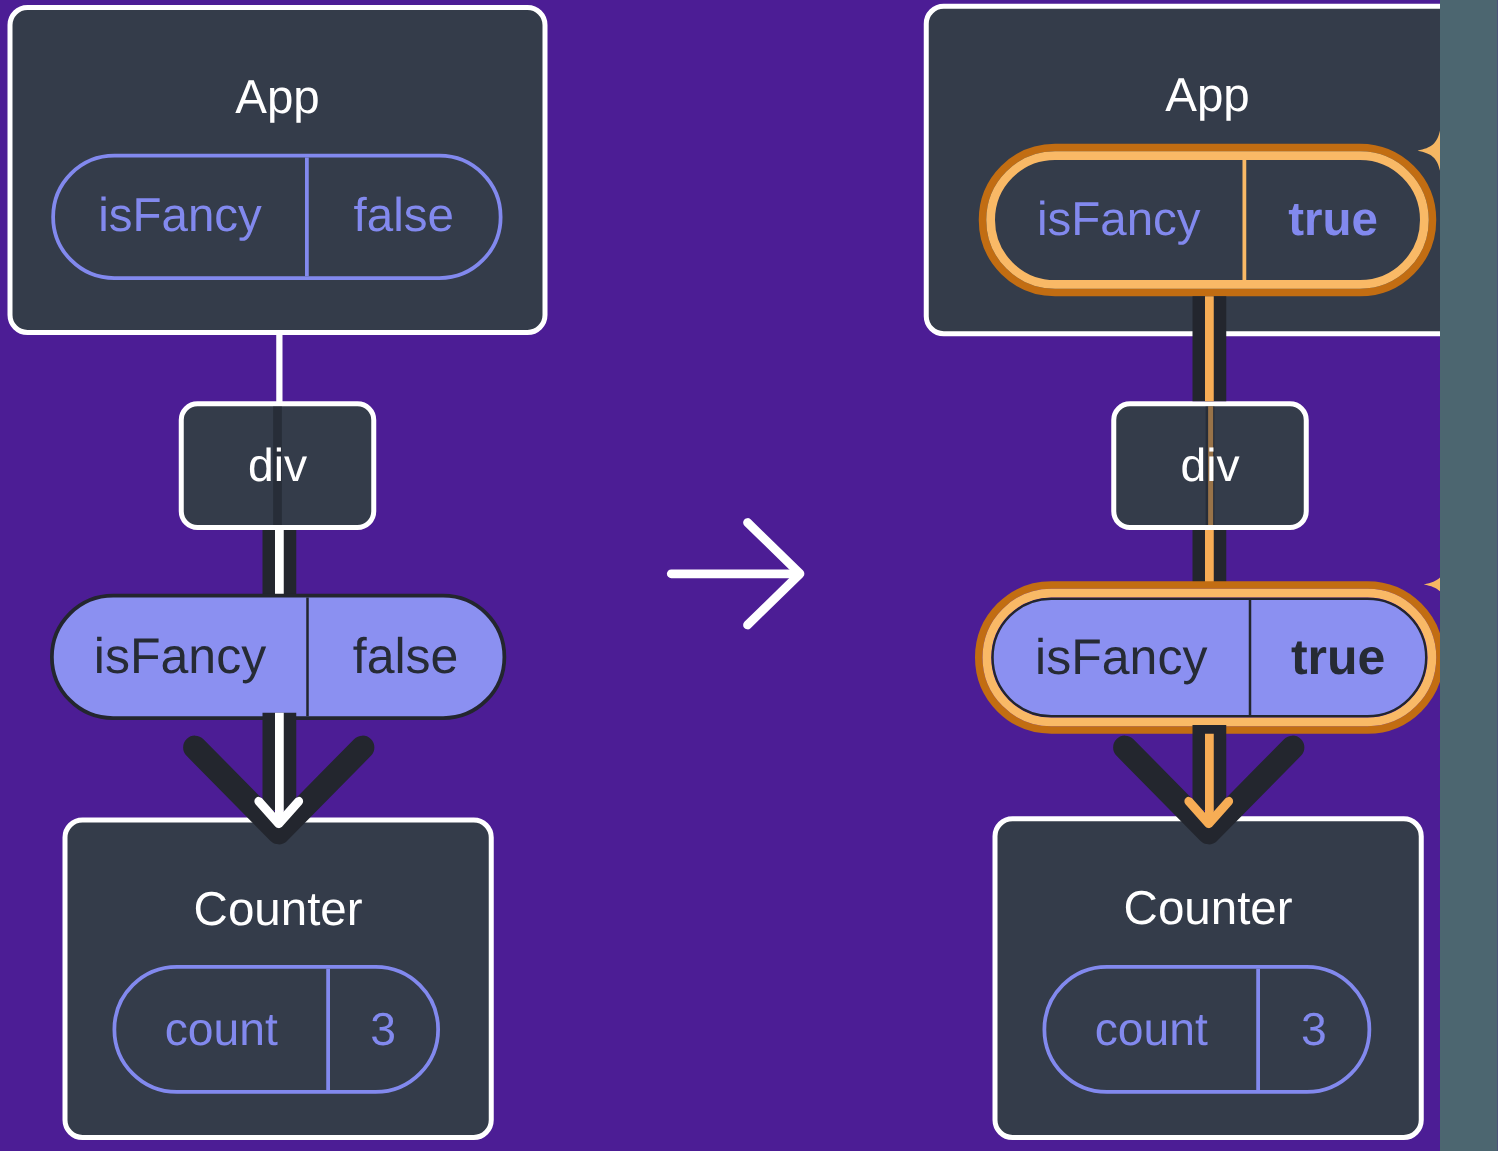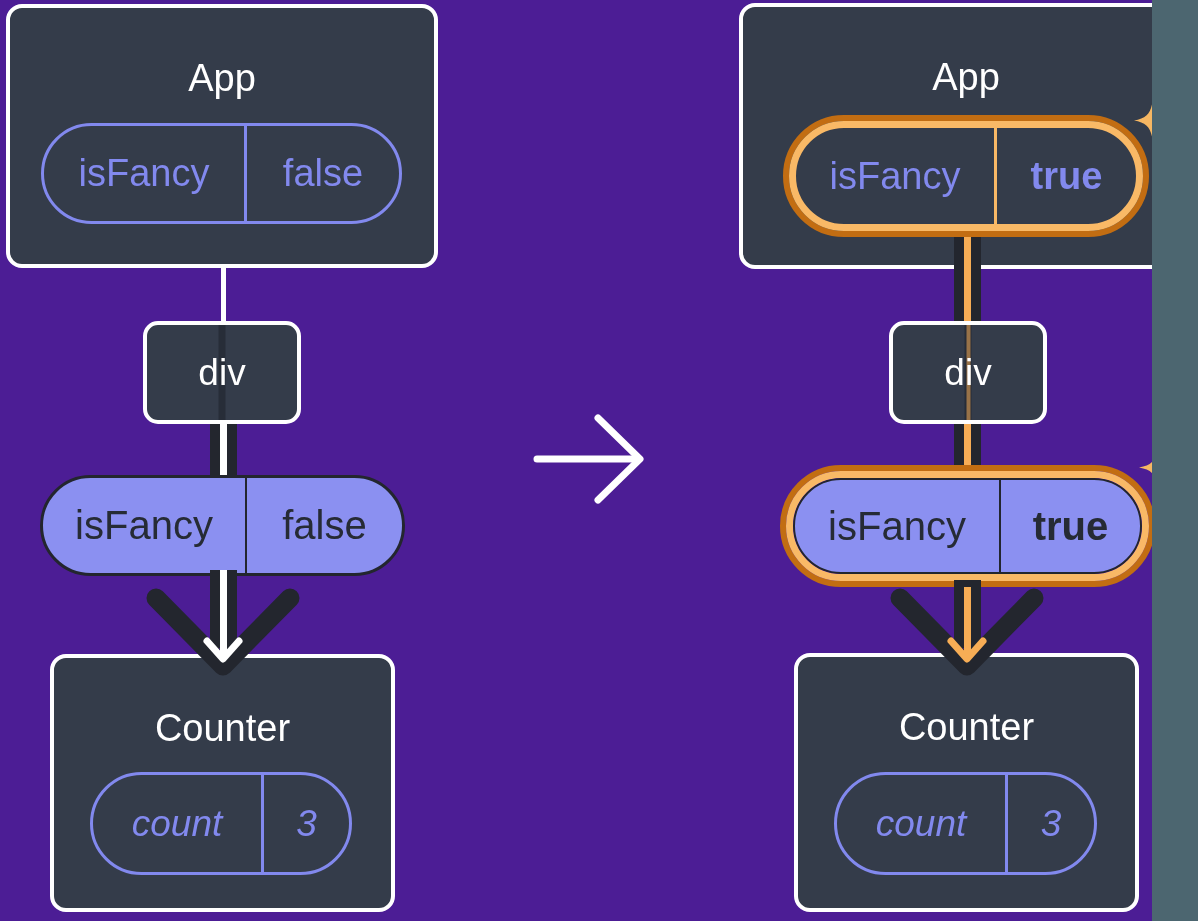--- a/index.html
+++ b/index.html
@@ -25,21 +25,21 @@
   
   .pill{position:absolute;display:flex;box-sizing:border-box;z-index:3;}
   .cell{display:flex;align-items:center;justify-content:center;box-sizing:border-box;}
   .cell.value{flex:1;}
   .bold{font-weight:bold;}
   .outline{border:3px solid #8289ee;border-radius:60px;color:#8289ee;background:transparent;}
   .outline .name{border-right:3px solid #8289ee;}
   .filled{background:#8b90f1;border:3px solid #23262e;border-radius:60px;color:#262b35;}
   .filled .name{border-right:2px solid #23262e;}
   .pill .cell{font-size:38px;}
-  .pill.small .cell{font-size:37px;font-style:italic;}
+  .pill.small .cell{font-size:37px;}
   
   .ring-outer{position:absolute;border:6px solid #c26d12;border-radius:62px;box-sizing:border-box;z-index:3;}
   .ring-inner{width:100%;height:100%;border:7px solid #f9b966;border-radius:55px;
     box-sizing:border-box;display:flex;overflow:hidden;}
   .pill-core{flex:1;display:flex;border-radius:48px;box-sizing:border-box;}
   .pill-core .cell{font-size:38px;}
   .hl-top .pill-core{color:#8289ee;background:transparent;}
   .hl-top .name{border-right:3px solid #f9b966;}
   .hl-bottom .pill-core{background:#8b90f1;border:2px solid #23262e;color:#262b35;}
   .hl-bottom .name{border-right:2px solid #23262e;}

